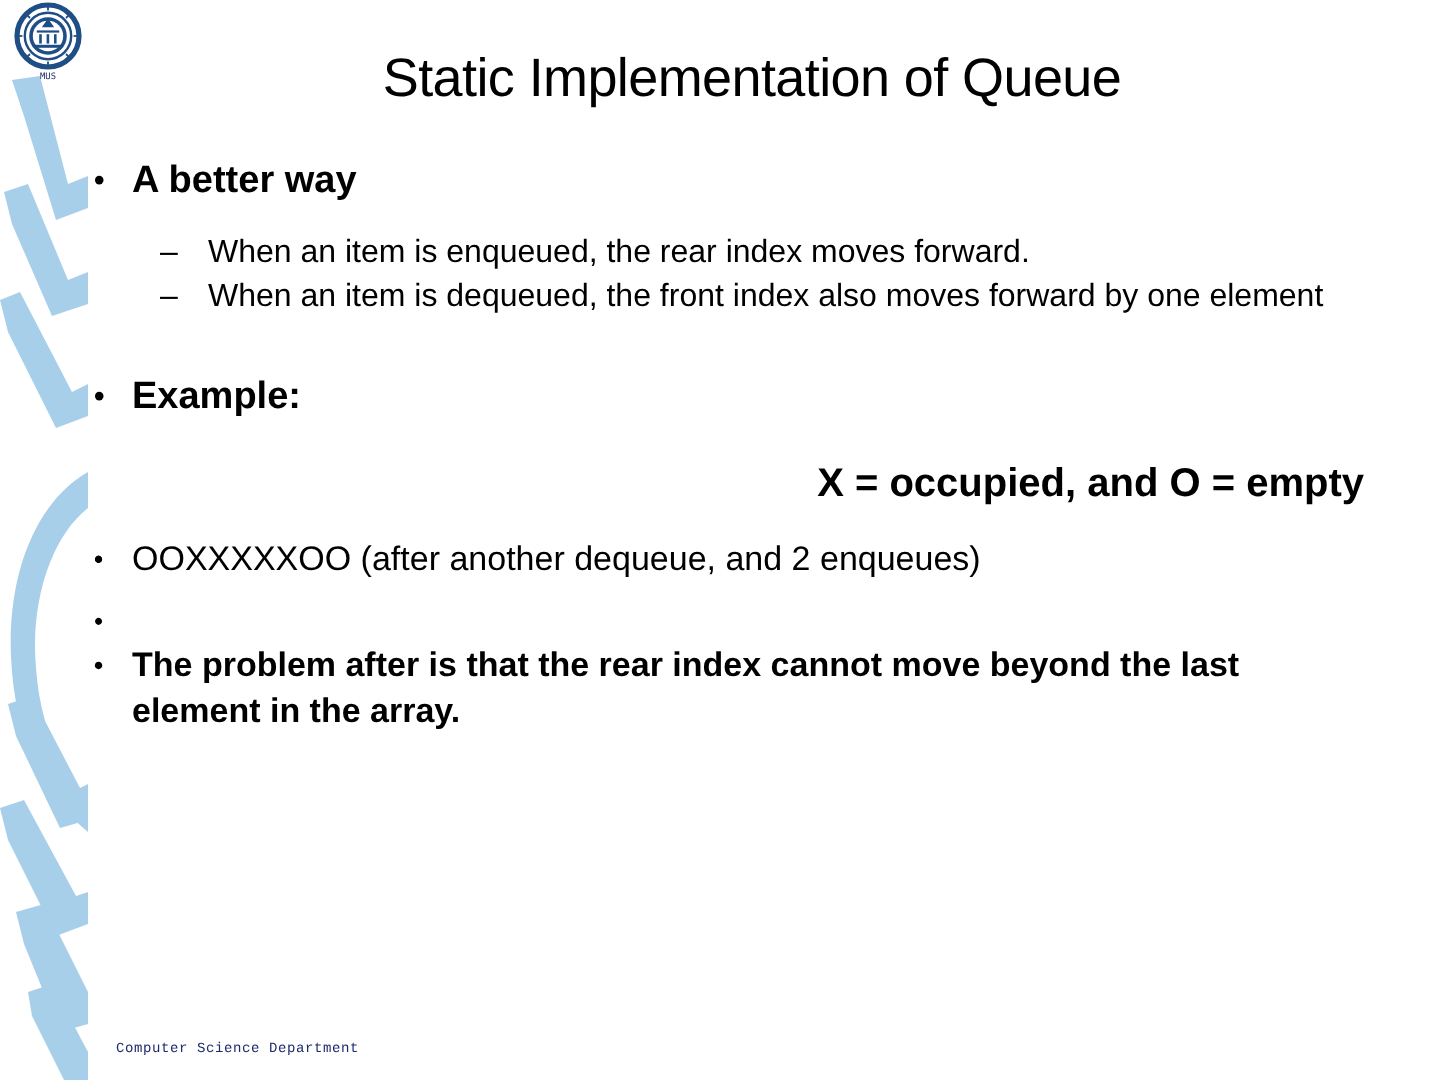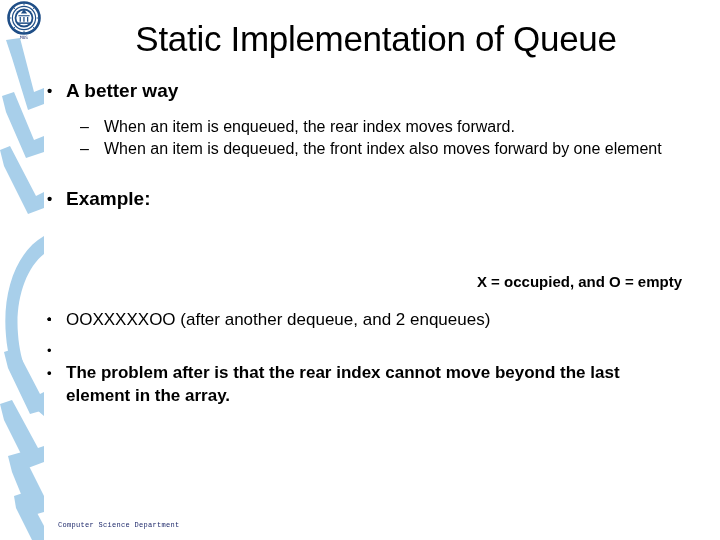--- a/index.html
+++ b/index.html
@@ -40,21 +40,21 @@
   }
   #logo svg { display: block; }
 
   
   #title {
     position: absolute;
     left: 46px;
     top: 18px;
     width: 660px;
     text-align: center;
-    font-size: 35px;
+    font-size: 27px;
     line-height: 42px;
     font-weight: 400;
     letter-spacing: -0.3px;
     color: #000000;
     white-space: nowrap;
   }
 
   
   #body-area {
     position: absolute;
@@ -90,24 +90,23 @@
     position: absolute;
     left: 80px;
     top: 0;
     font-size: 16px;
     line-height: 22px;
   }
 
   .legend {
     text-align: right;
     padding-right: 38px;
-    font-size: 15px;
+    font-size: 20px;
     line-height: 20px;
     font-weight: bold;
-    margin-top: 40px;
   }
 
   .lq {
     position: relative;
     padding-left: 66px;
     font-size: 17px;
     line-height: 31px;
     font-weight: normal;
   }
   .lq > .bullet {

